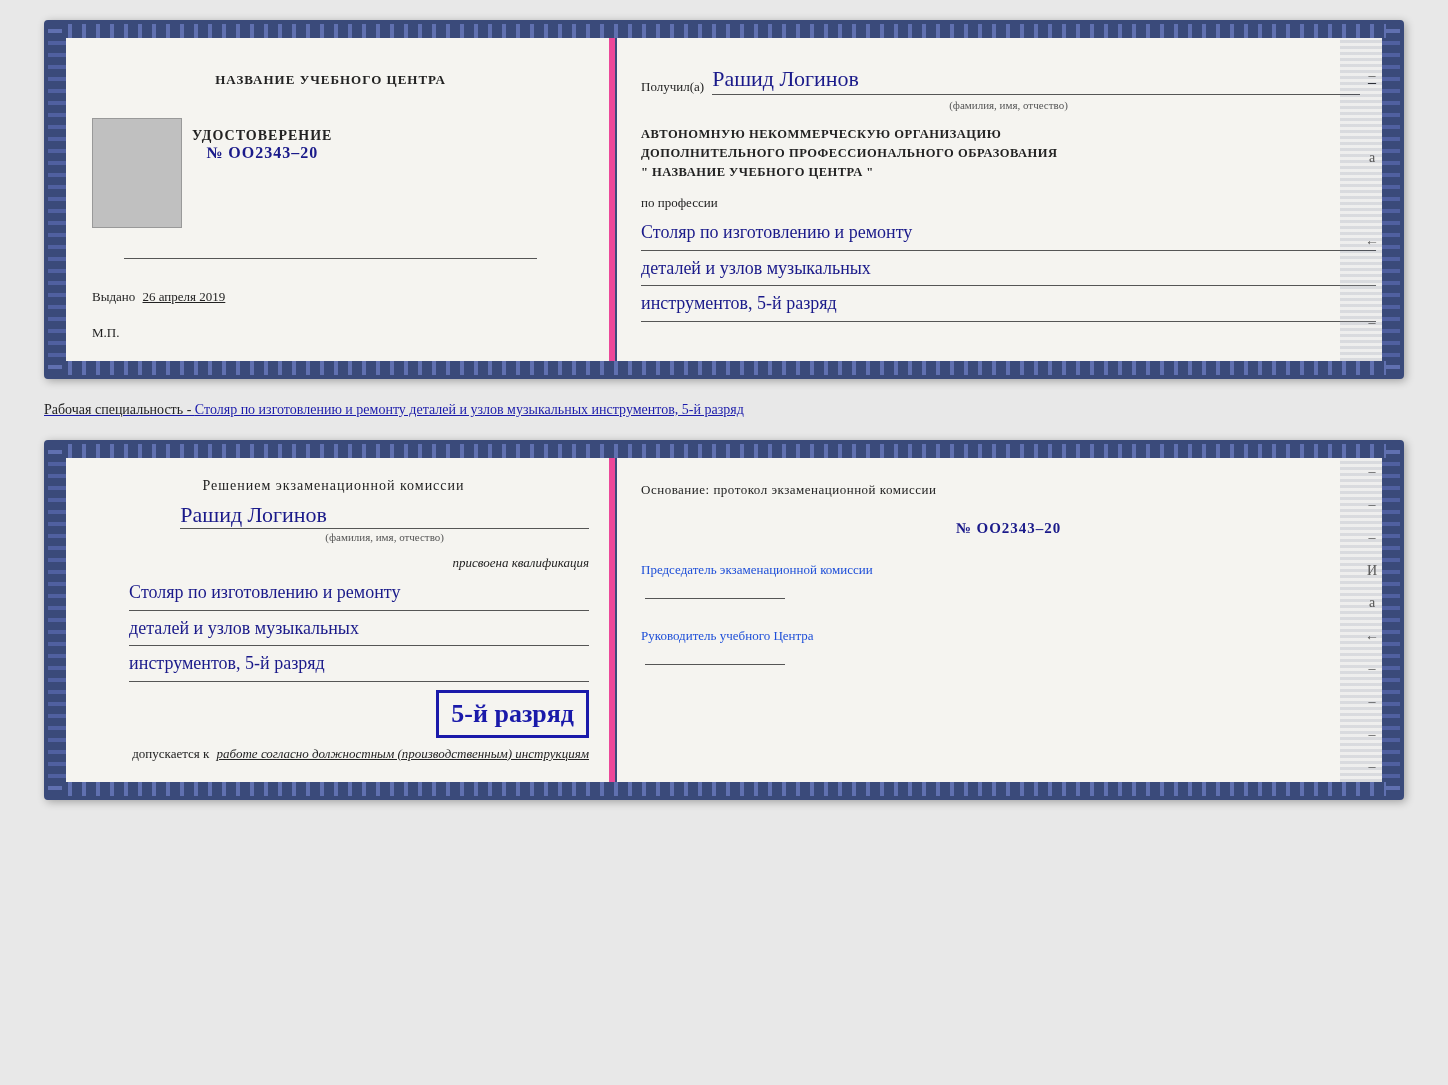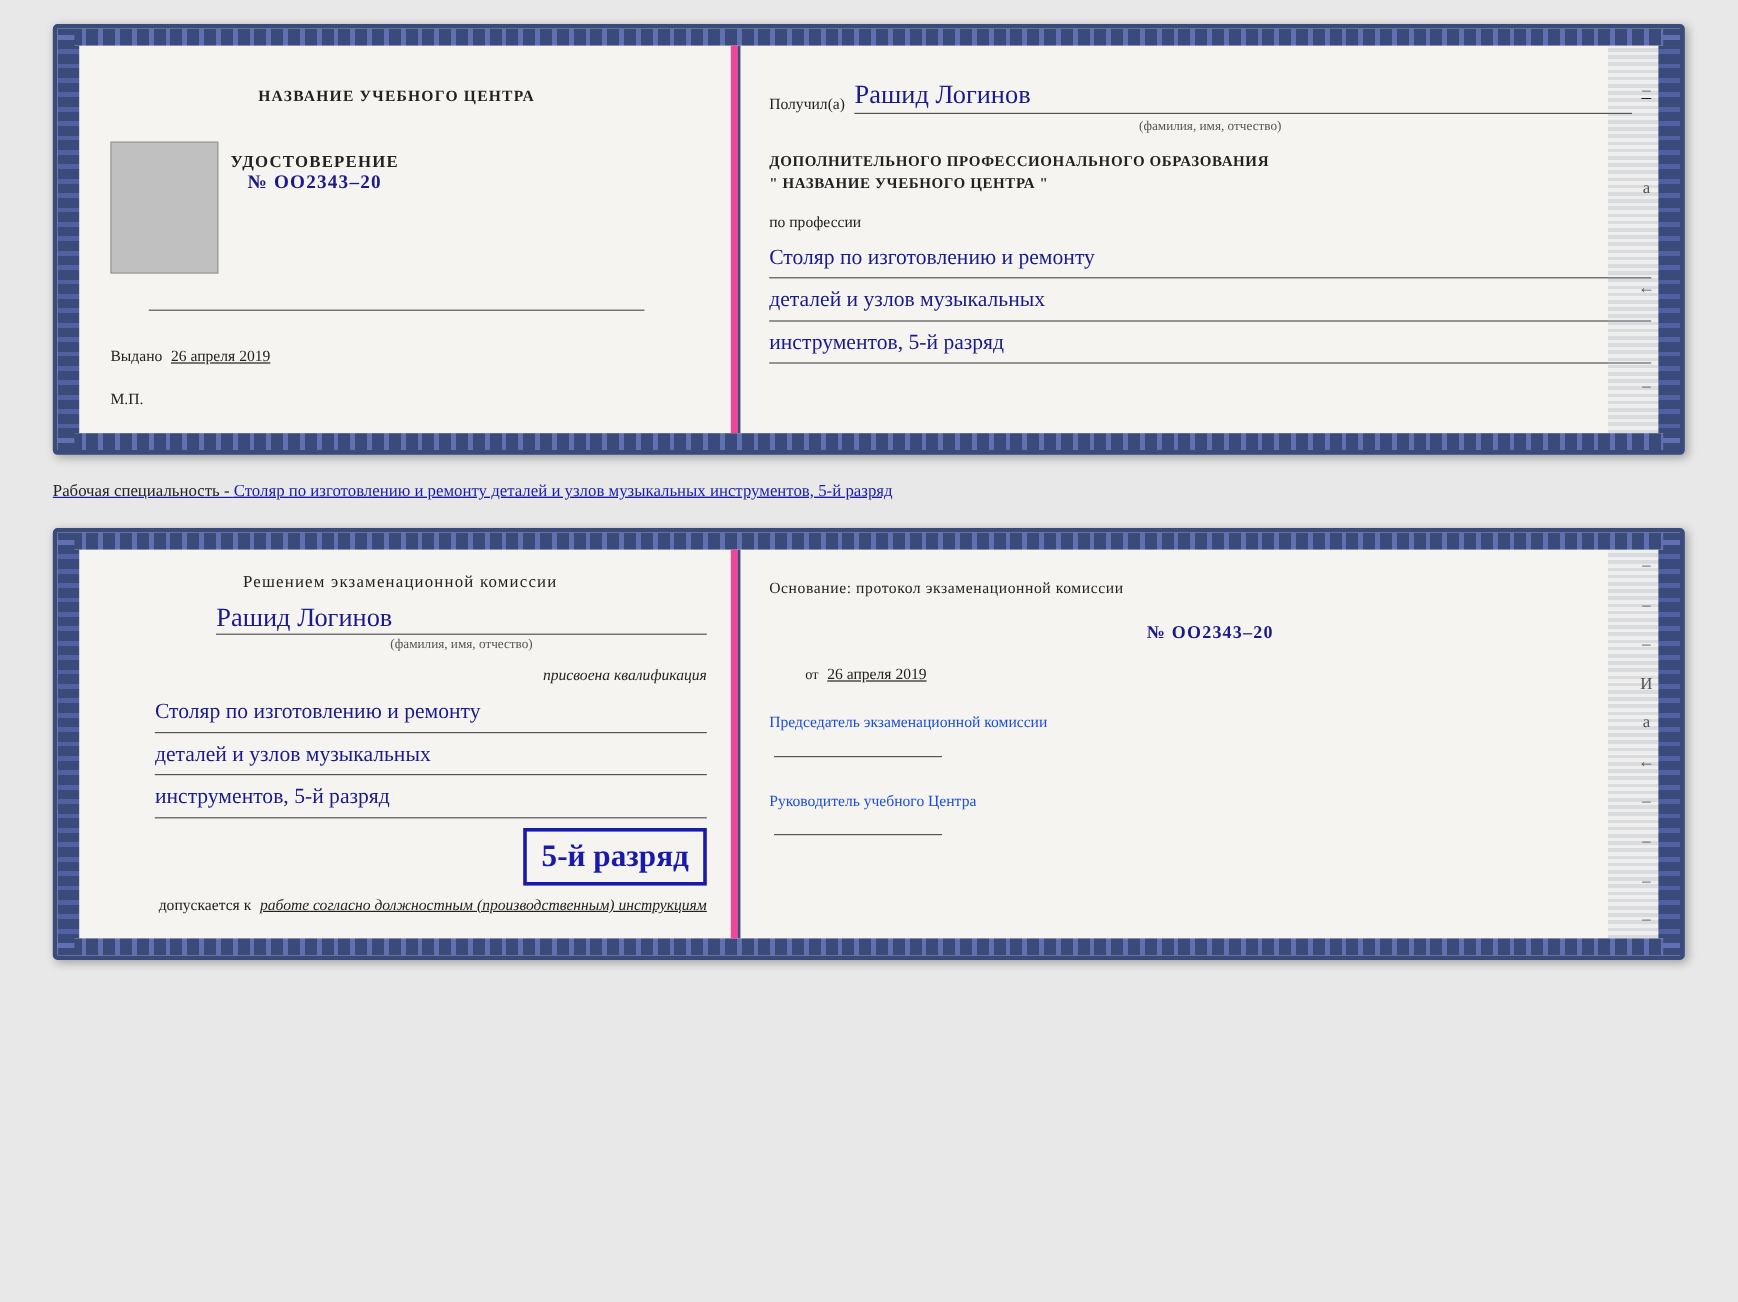--- a/index.html
+++ b/index.html
@@ -418,20 +418,21 @@
 
       <div class="recipient-row">
         <span class="recipient-label">Получил(а)</span>
         <span class="recipient-name">Рашид Логинов</span>
         <span style="font-size:16px; margin-bottom:4px;">–</span>
       </div>
       <div class="fio-hint">(фамилия, имя, отчество)</div>
 
 
       <div class="org-text">
+        <div>АВТОНОМНУЮ НЕКОММЕРЧЕСКУЮ ОРГАНИЗАЦИЮ</div>
         <div>ДОПОЛНИТЕЛЬНОГО ПРОФЕССИОНАЛЬНОГО ОБРАЗОВАНИЯ</div>
         <div>"   НАЗВАНИЕ УЧЕБНОГО ЦЕНТРА   "</div>
       </div>
 
       <div class="profession-block">
         <div class="po-professii">по профессии</div>
         <div style="margin-top:6px;">
           <div style="border-bottom:1px solid #555; padding-bottom:2px;">
             <span class="qualification-script">Столяр по изготовлению и ремонту</span>
           </div>
@@ -499,24 +500,20 @@
     <div class="divider-vertical"></div>
 
     <div class="doc-right">
       <div class="osnovanie-block">
         <div style="font-size:13px; letter-spacing:0.5px;">Основание: протокол экзаменационной комиссии</div>
 
         <div style="margin-top:14px; text-align:center;">
           <div class="protocol-number">№ OO2343–20</div>
         </div>
 
-        <div style="margin-top:8px;">
-          <span style="font-size:12px; margin-left:30px;">от</span>
-          <span style="text-decoration:underline; margin-left:4px; font-size:13px;">26 апреля 2019</span>
-        </div>
       </div>
 
       <div class="signature-block">
         <div>Председатель экзаменационной комиссии</div>
         <div style="margin-top:4px;"><span class="sig-line"></span></div>
       </div>
 
       <div class="signature-block" style="margin-top:20px;">
         <div>Руководитель учебного Центра</div>
         <div style="margin-top:4px;"><span class="sig-line"></span></div>

